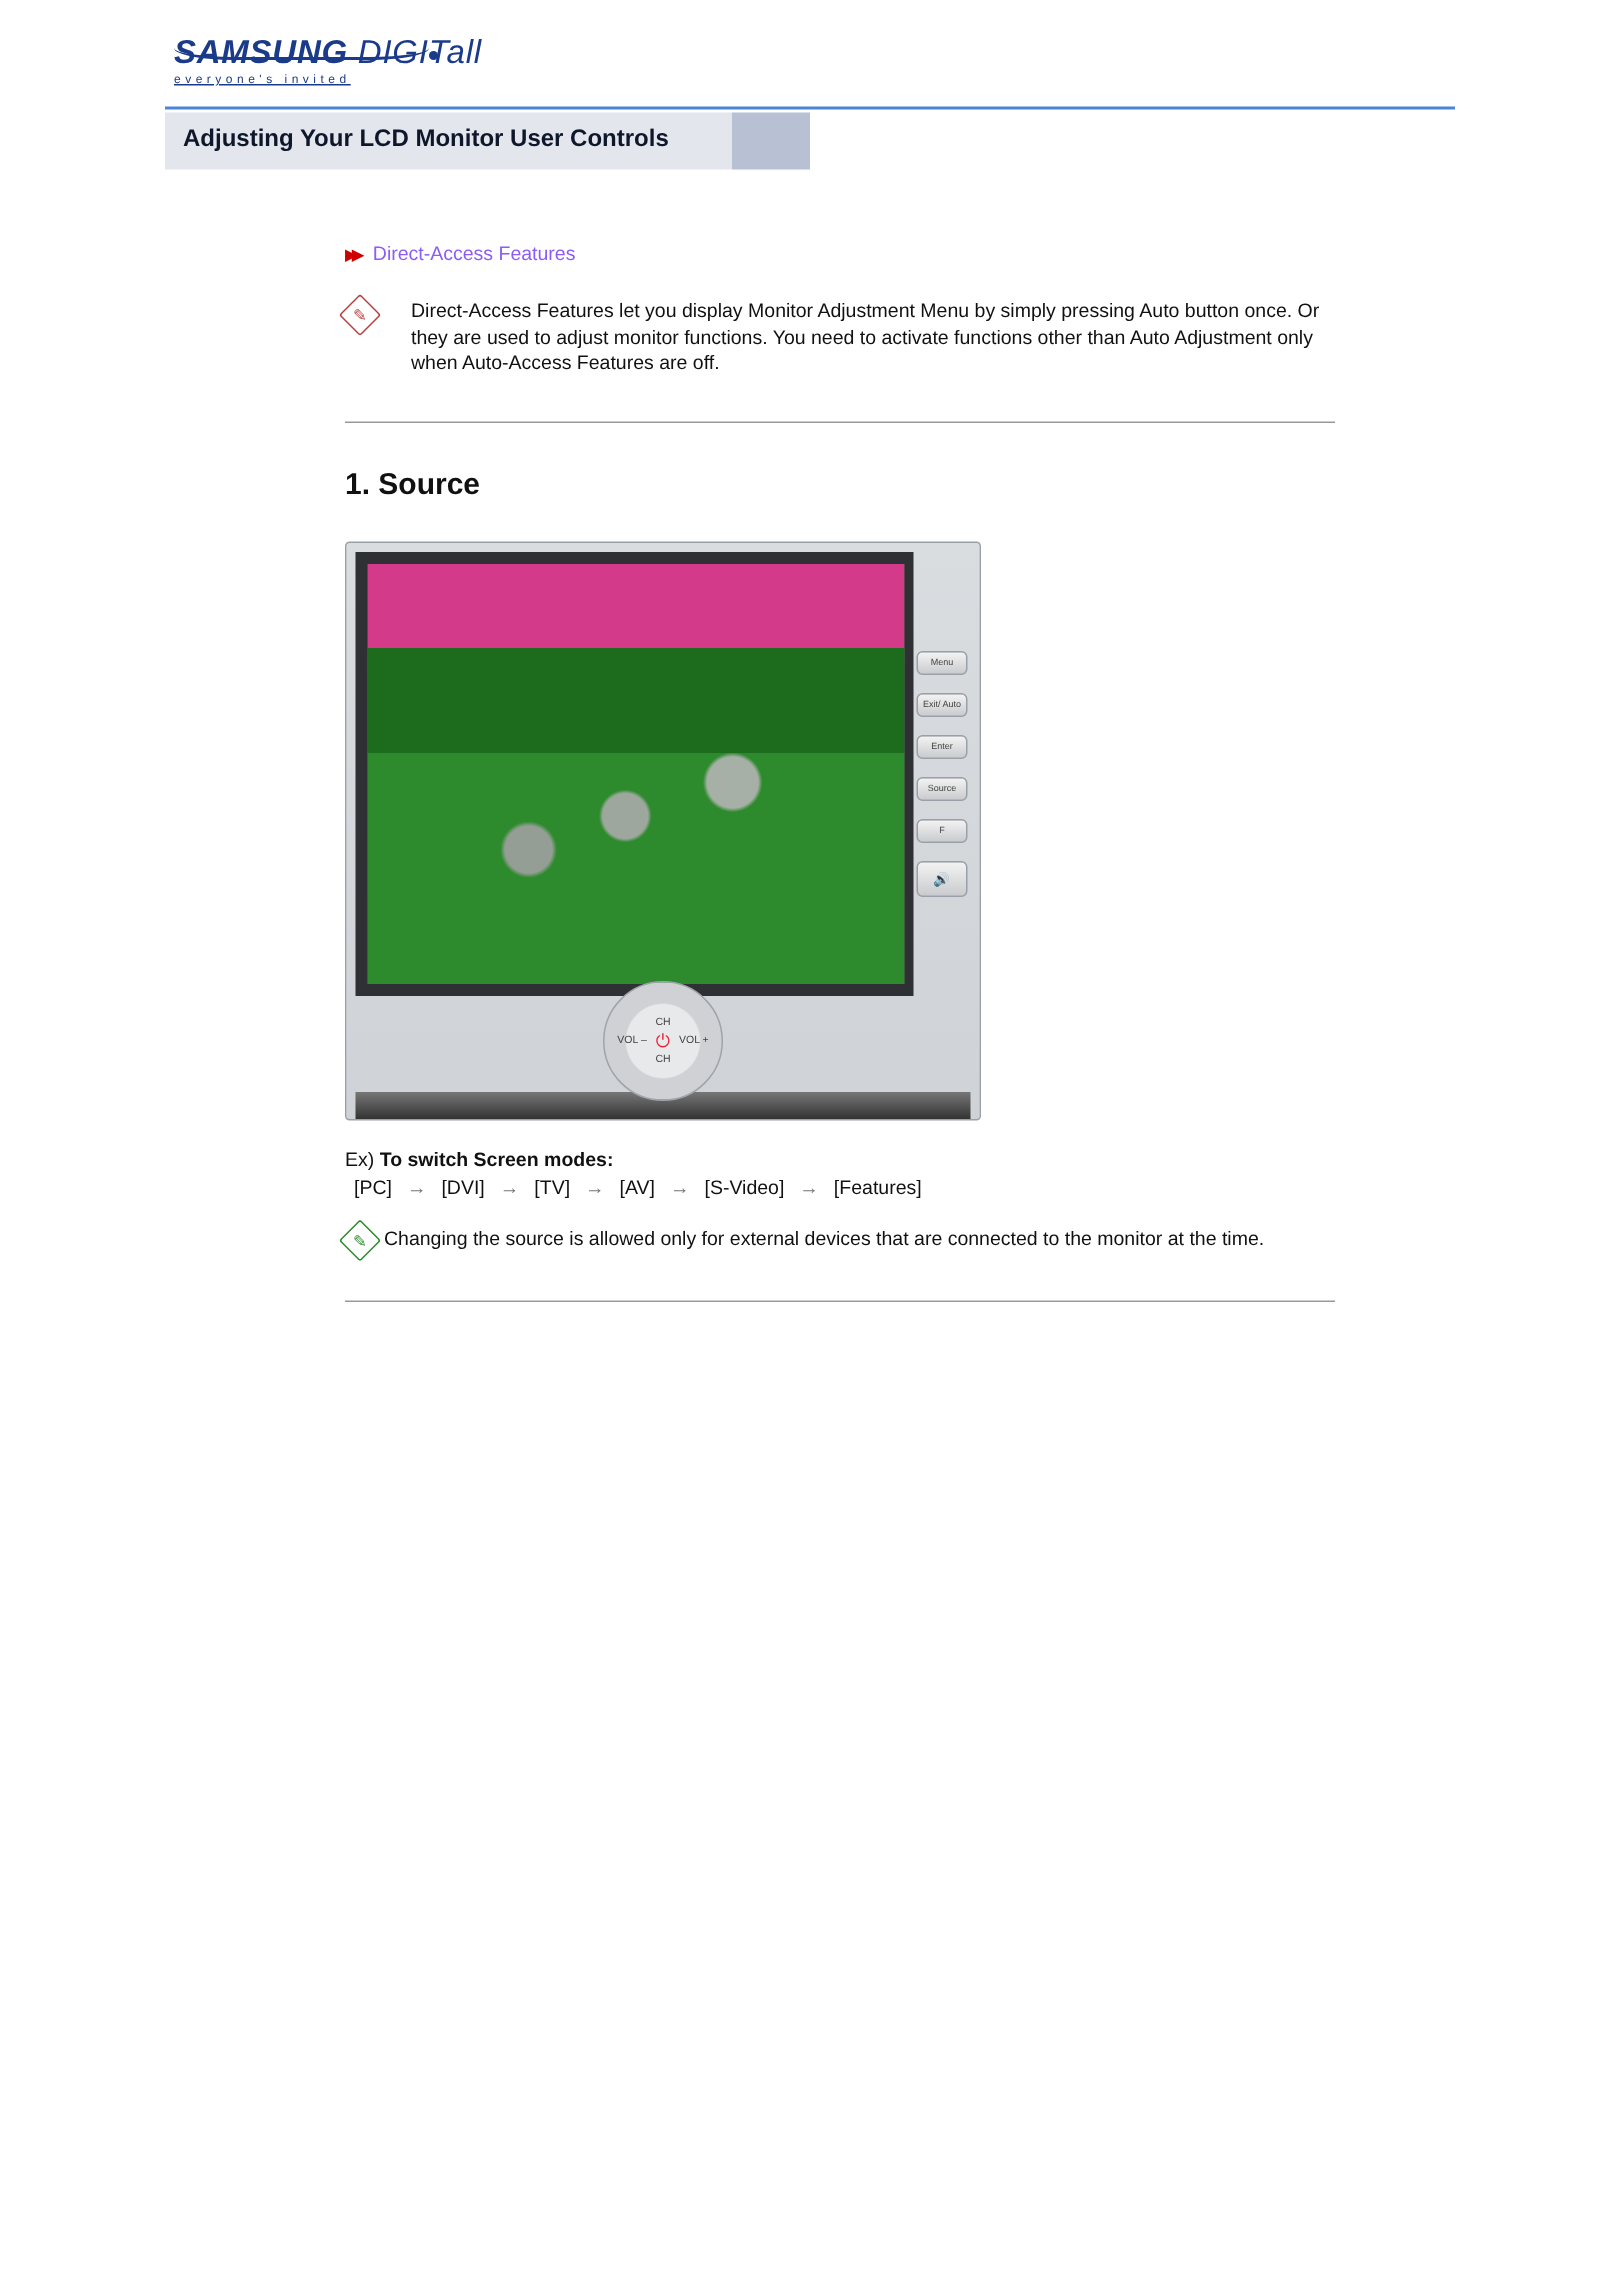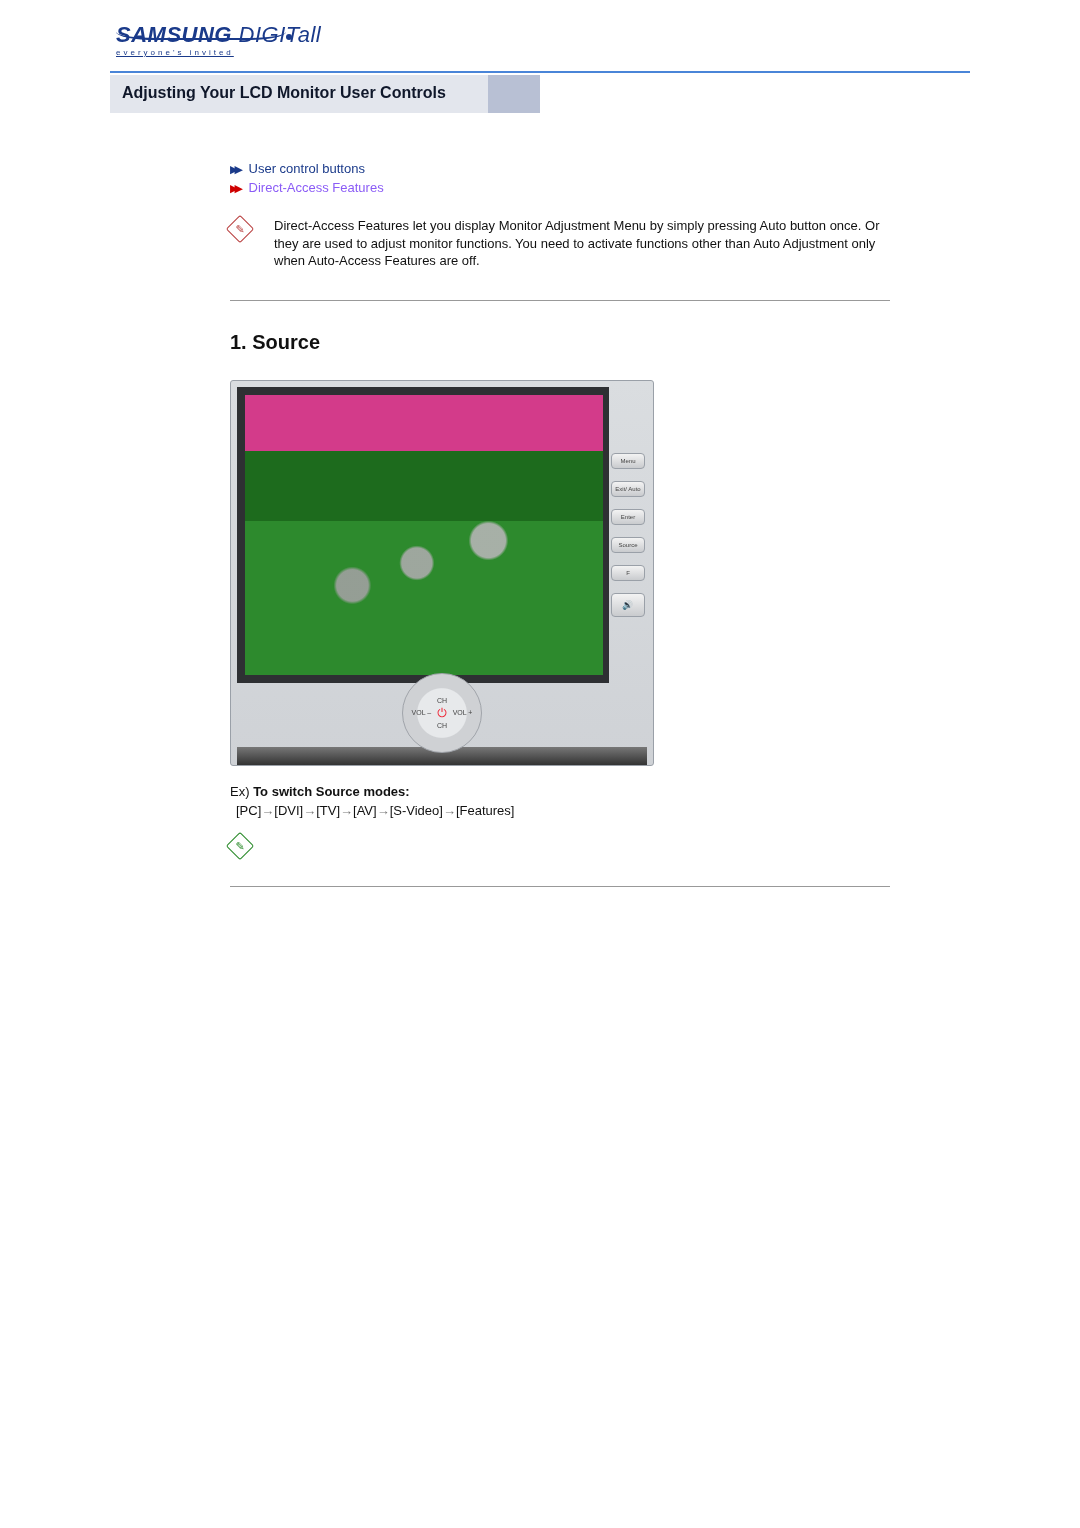--- a/index.html
+++ b/index.html
@@ -133,21 +133,21 @@
     border:1px solid #a0a4aa; display:flex; align-items:center; justify-content:center;
     font-size:7px; color:#444;
   }
   .ring .pw{ color:#e23; font-size:12px;}
   .base{ width:100%; height:18px;
     background:linear-gradient(#777,#333);
     margin-top:4px;
   }
   .ex-line{ margin-top:8px; }
   .ex-line b{ font-weight:bold;}
-  .seq{ margin:4px 0 0 6px; display:flex; align-items:center; flex-wrap:wrap;}
+  .seq{ margin:4px 0 0 6px; display:flex; gap:10px; align-items:center; flex-wrap:wrap;}
   .seq .arr{ color:#777;}
   .note-row{ display:flex; gap:6px; margin-top:18px; align-items:flex-start;}
   .note-icon{
     width:18px;height:18px; flex:0 0 18px; position:relative;
     border:1px solid #2a8a2a; transform:rotate(45deg);
     border-radius:2px;
   }
   .note-icon::after{
     content:"✎"; position:absolute; inset:0; transform:rotate(-45deg);
     display:flex;align-items:center;justify-content:center; font-size:11px; color:#2a8a2a;
@@ -171,24 +171,20 @@
   <div class="thin-rule"></div>
   <div class="top-accent">
     <div class="accent-a"></div>
       <div class="accent-b"></div>
       <div class="accent-c"></div>
   </div>
   <h2 class="page-title">Adjusting Your LCD Monitor User Controls</h2>
 
   <div class="content">
 
-    <div class="nav-line">
-      <span class="arrow blue">▶▶</span>
-      <span class="nav-link">User control buttons</span>
-    </div>
     <div class="nav-line">
       <span class="arrow">▶▶</span>
       <span class="nav-active">Direct-Access Features</span>
     </div>
 
     <div class="info-row">
       <div class="info-icon"></div>
       <div class="info-text">Direct-Access Features let you display Monitor Adjustment Menu by simply pressing Auto button once. Or they are used to adjust monitor functions. You need to activate functions other than Auto Adjustment only when Auto-Access Features are off.</div>
     </div>
 
@@ -222,37 +218,38 @@
               </div>
               <span>CH</span>
             </div>
           </div>
         </div>
         <div class="base"></div>
       </div>
     </div>
 
     <div class="ex-line">
-      <span>Ex) </span><b>To switch Source modes:</b>
+      <span>Ex) </span><b>To switch Screen modes:</b>
     </div>
     <div class="seq">
       <span>[PC]</span>
         <span class="arr">→</span>
       <span>[DVI]</span>
         <span class="arr">→</span>
       <span>[TV]</span>
         <span class="arr">→</span>
       <span>[AV]</span>
         <span class="arr">→</span>
       <span>[S-Video]</span>
         <span class="arr">→</span>
       <span>[Features]</span>
     </div>
 
     <div class="note-row">
       <div class="note-icon"></div>
+      <div style="line-height:1.35;">Changing the source is allowed only for external devices that are connected to the monitor at the time.</div>
     </div>
 
     <hr class="soft">
 
 
   </div>
 </div>
 
 </body></html>

